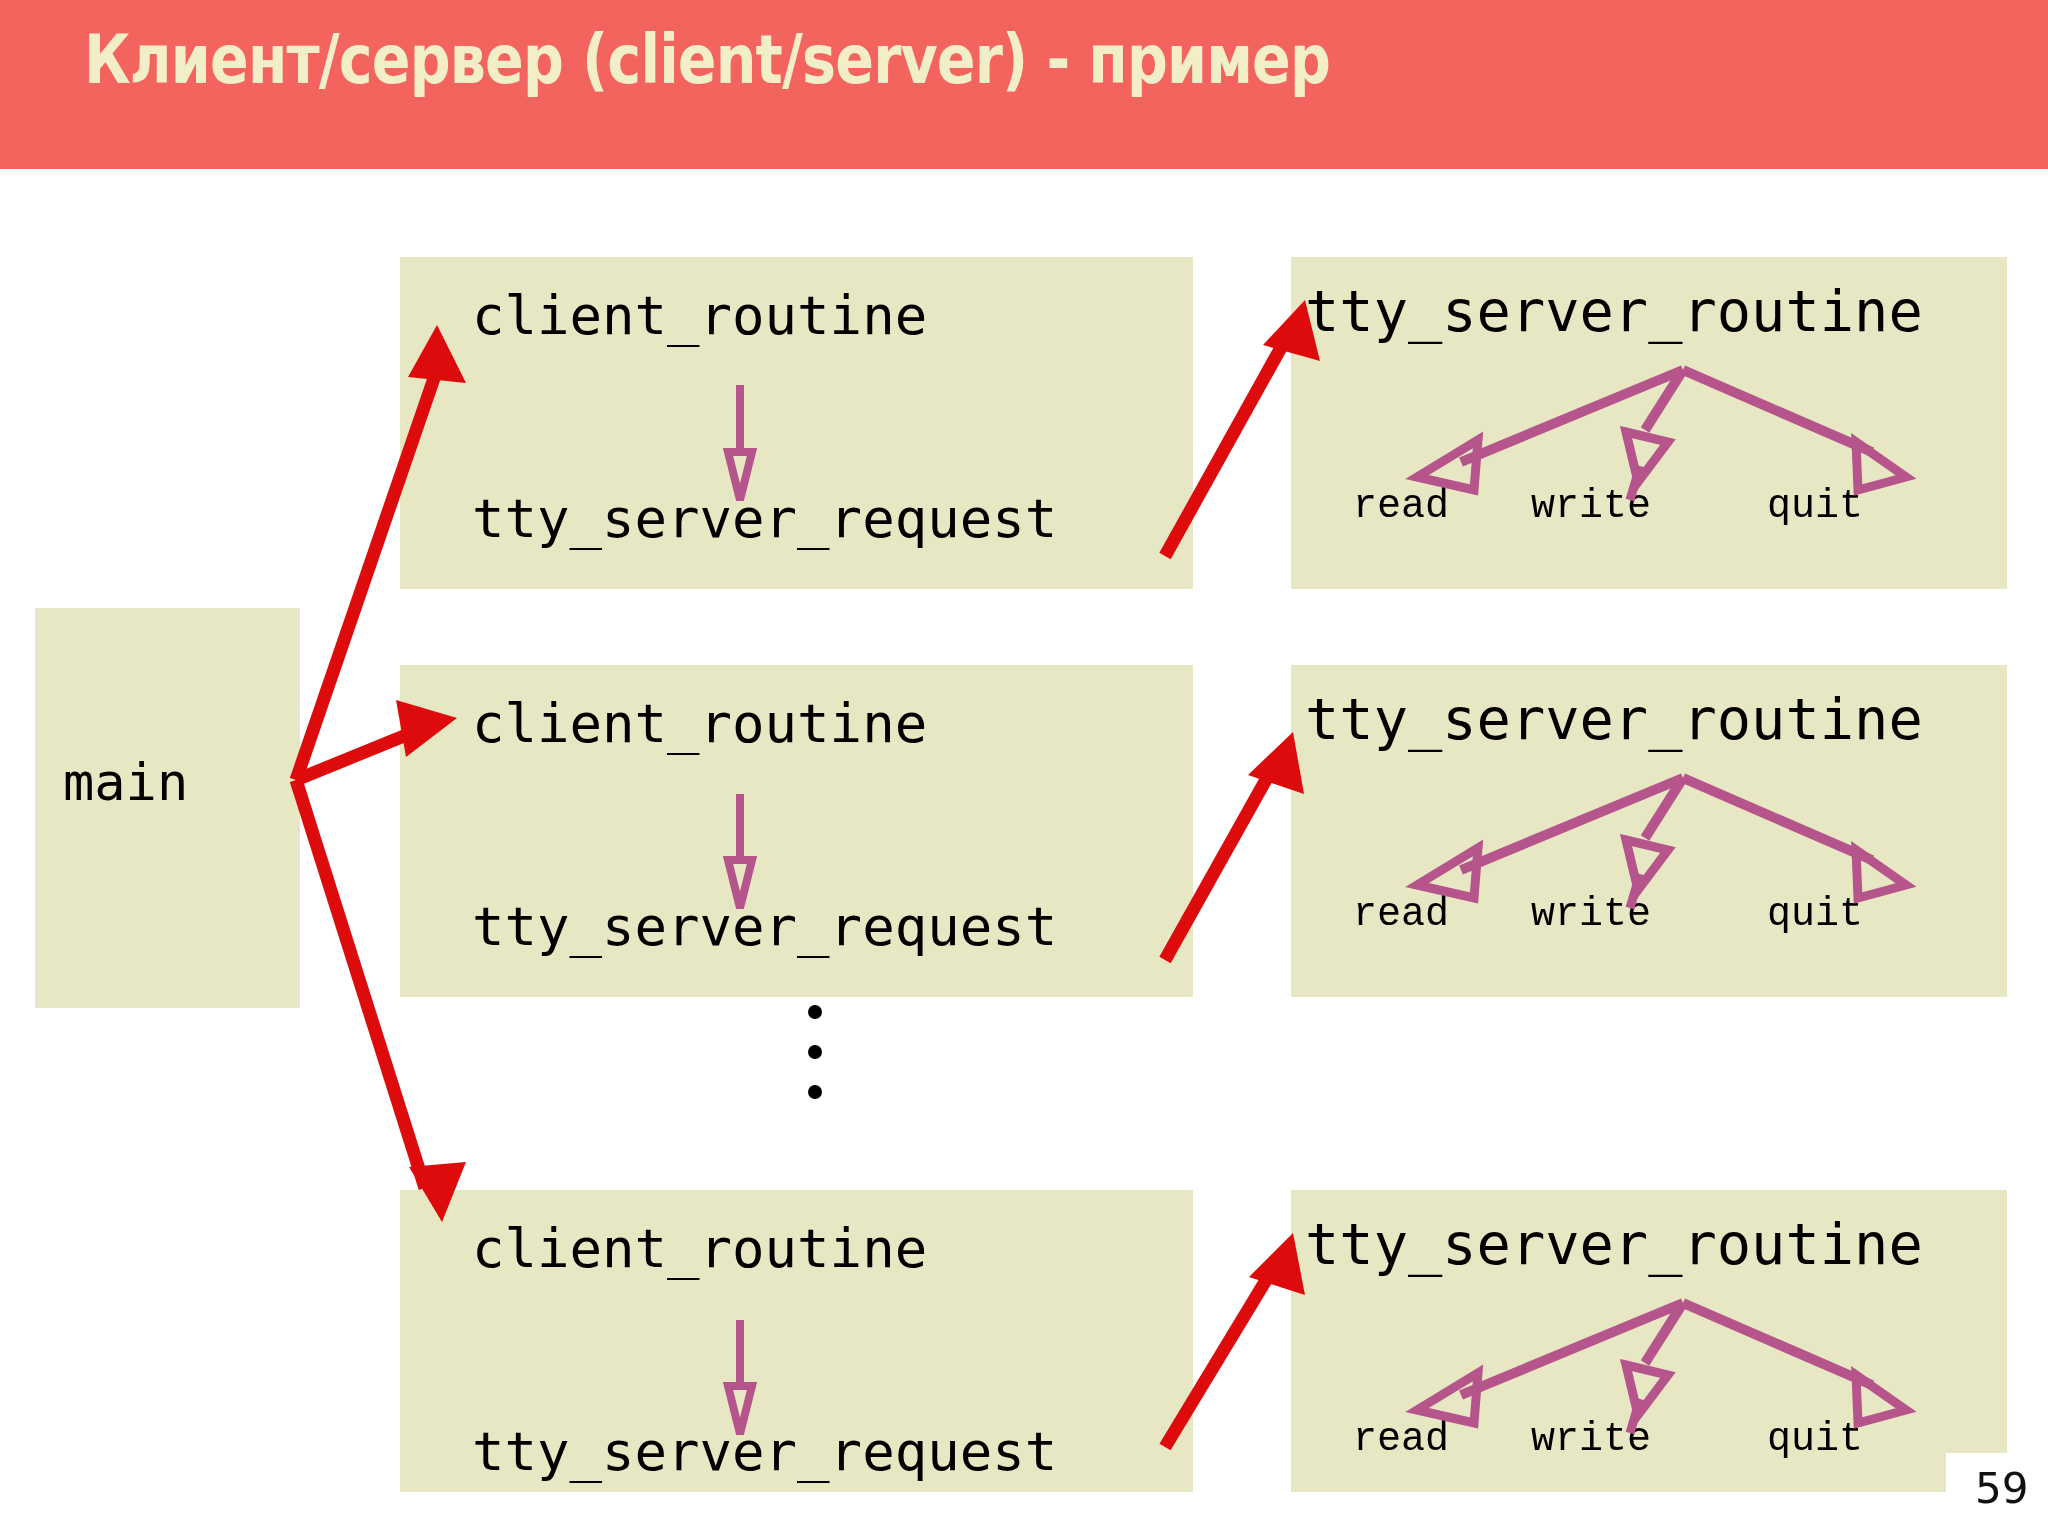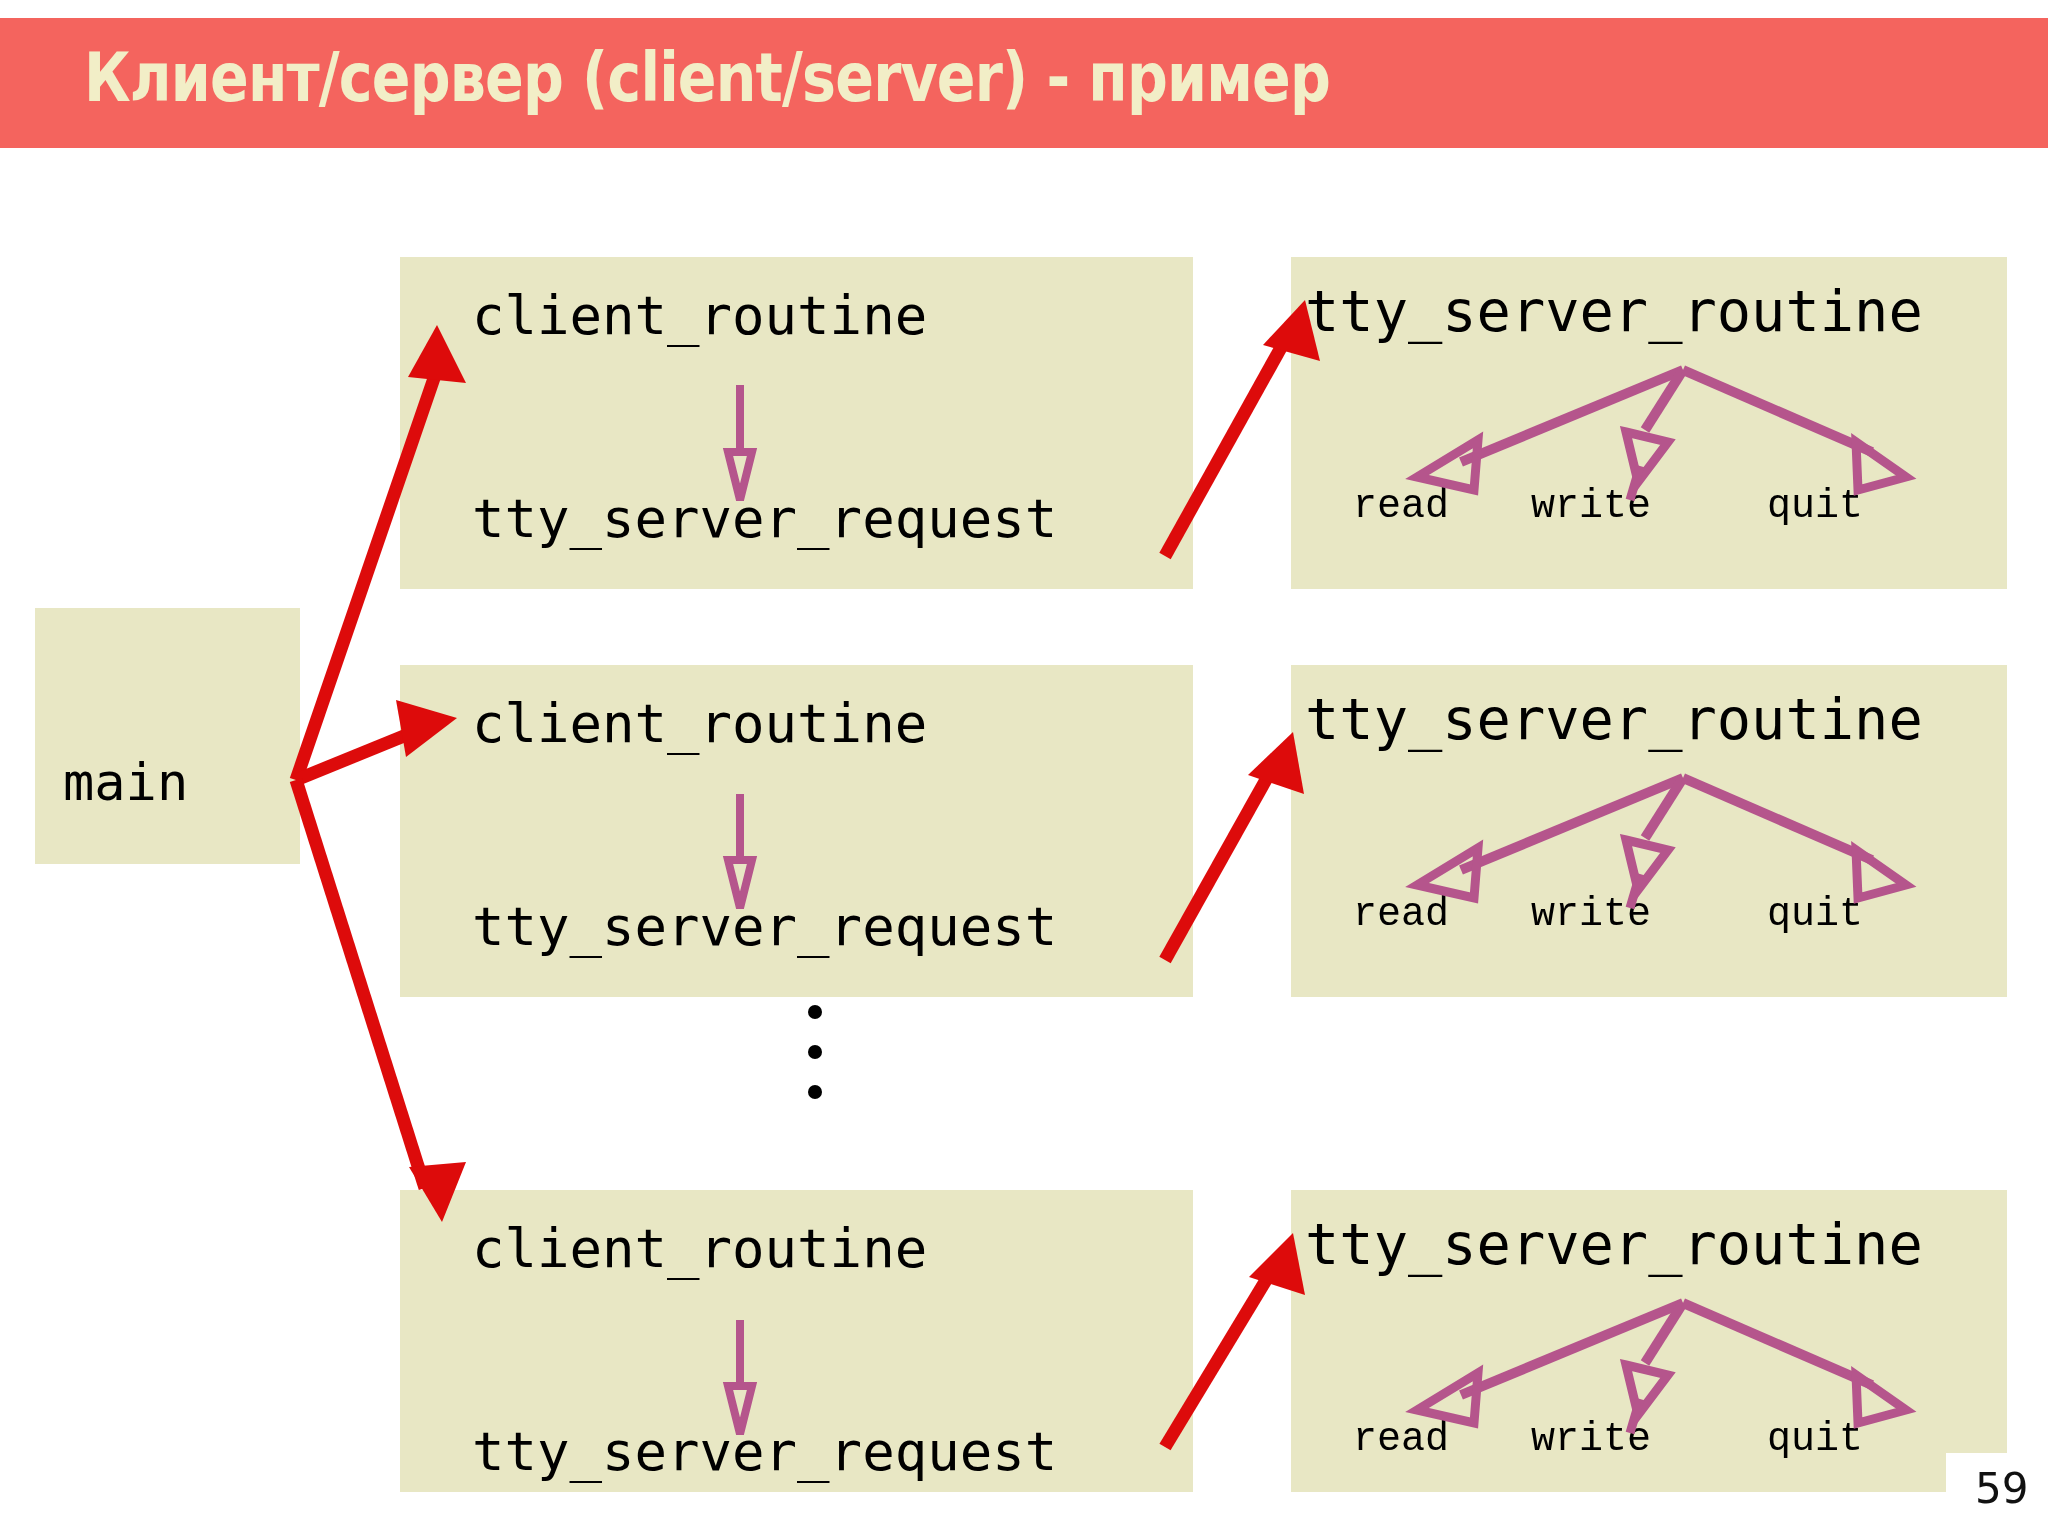--- a/index.html
+++ b/index.html
@@ -18,23 +18,22 @@
     background: #ffffff;
     overflow: hidden;
   }
 
   
   #title-banner {
     position: absolute;
     left: 0;
     top: 0;
     width: 2048px;
-    height: 130px;
+    height: 169px;
     background: #f4645e;
-    margin-top: 18px;
   }
   #title-text {
     position: absolute;
     left: 84px;
     top: 26px;
     font-family: "DejaVu Sans", sans-serif;
     font-weight: bold;
     font-size: 68px;
     line-height: 1;
     letter-spacing: -1px;
@@ -56,21 +55,21 @@
     line-height: 1;
     color: #000000;
     white-space: nowrap;
   }
 
   
   #box-main {
     left: 35px;
     top: 608px;
     width: 265px;
-    height: 256px;
+    height: 400px;
     text-align: right;
   }
   #box-main .box-label {
     left: 28px;
     top: 148px;
     font-size: 52px;
   }
 
   
   .client-box { left: 400px; width: 793px; height: 332px; text-align: center; }

